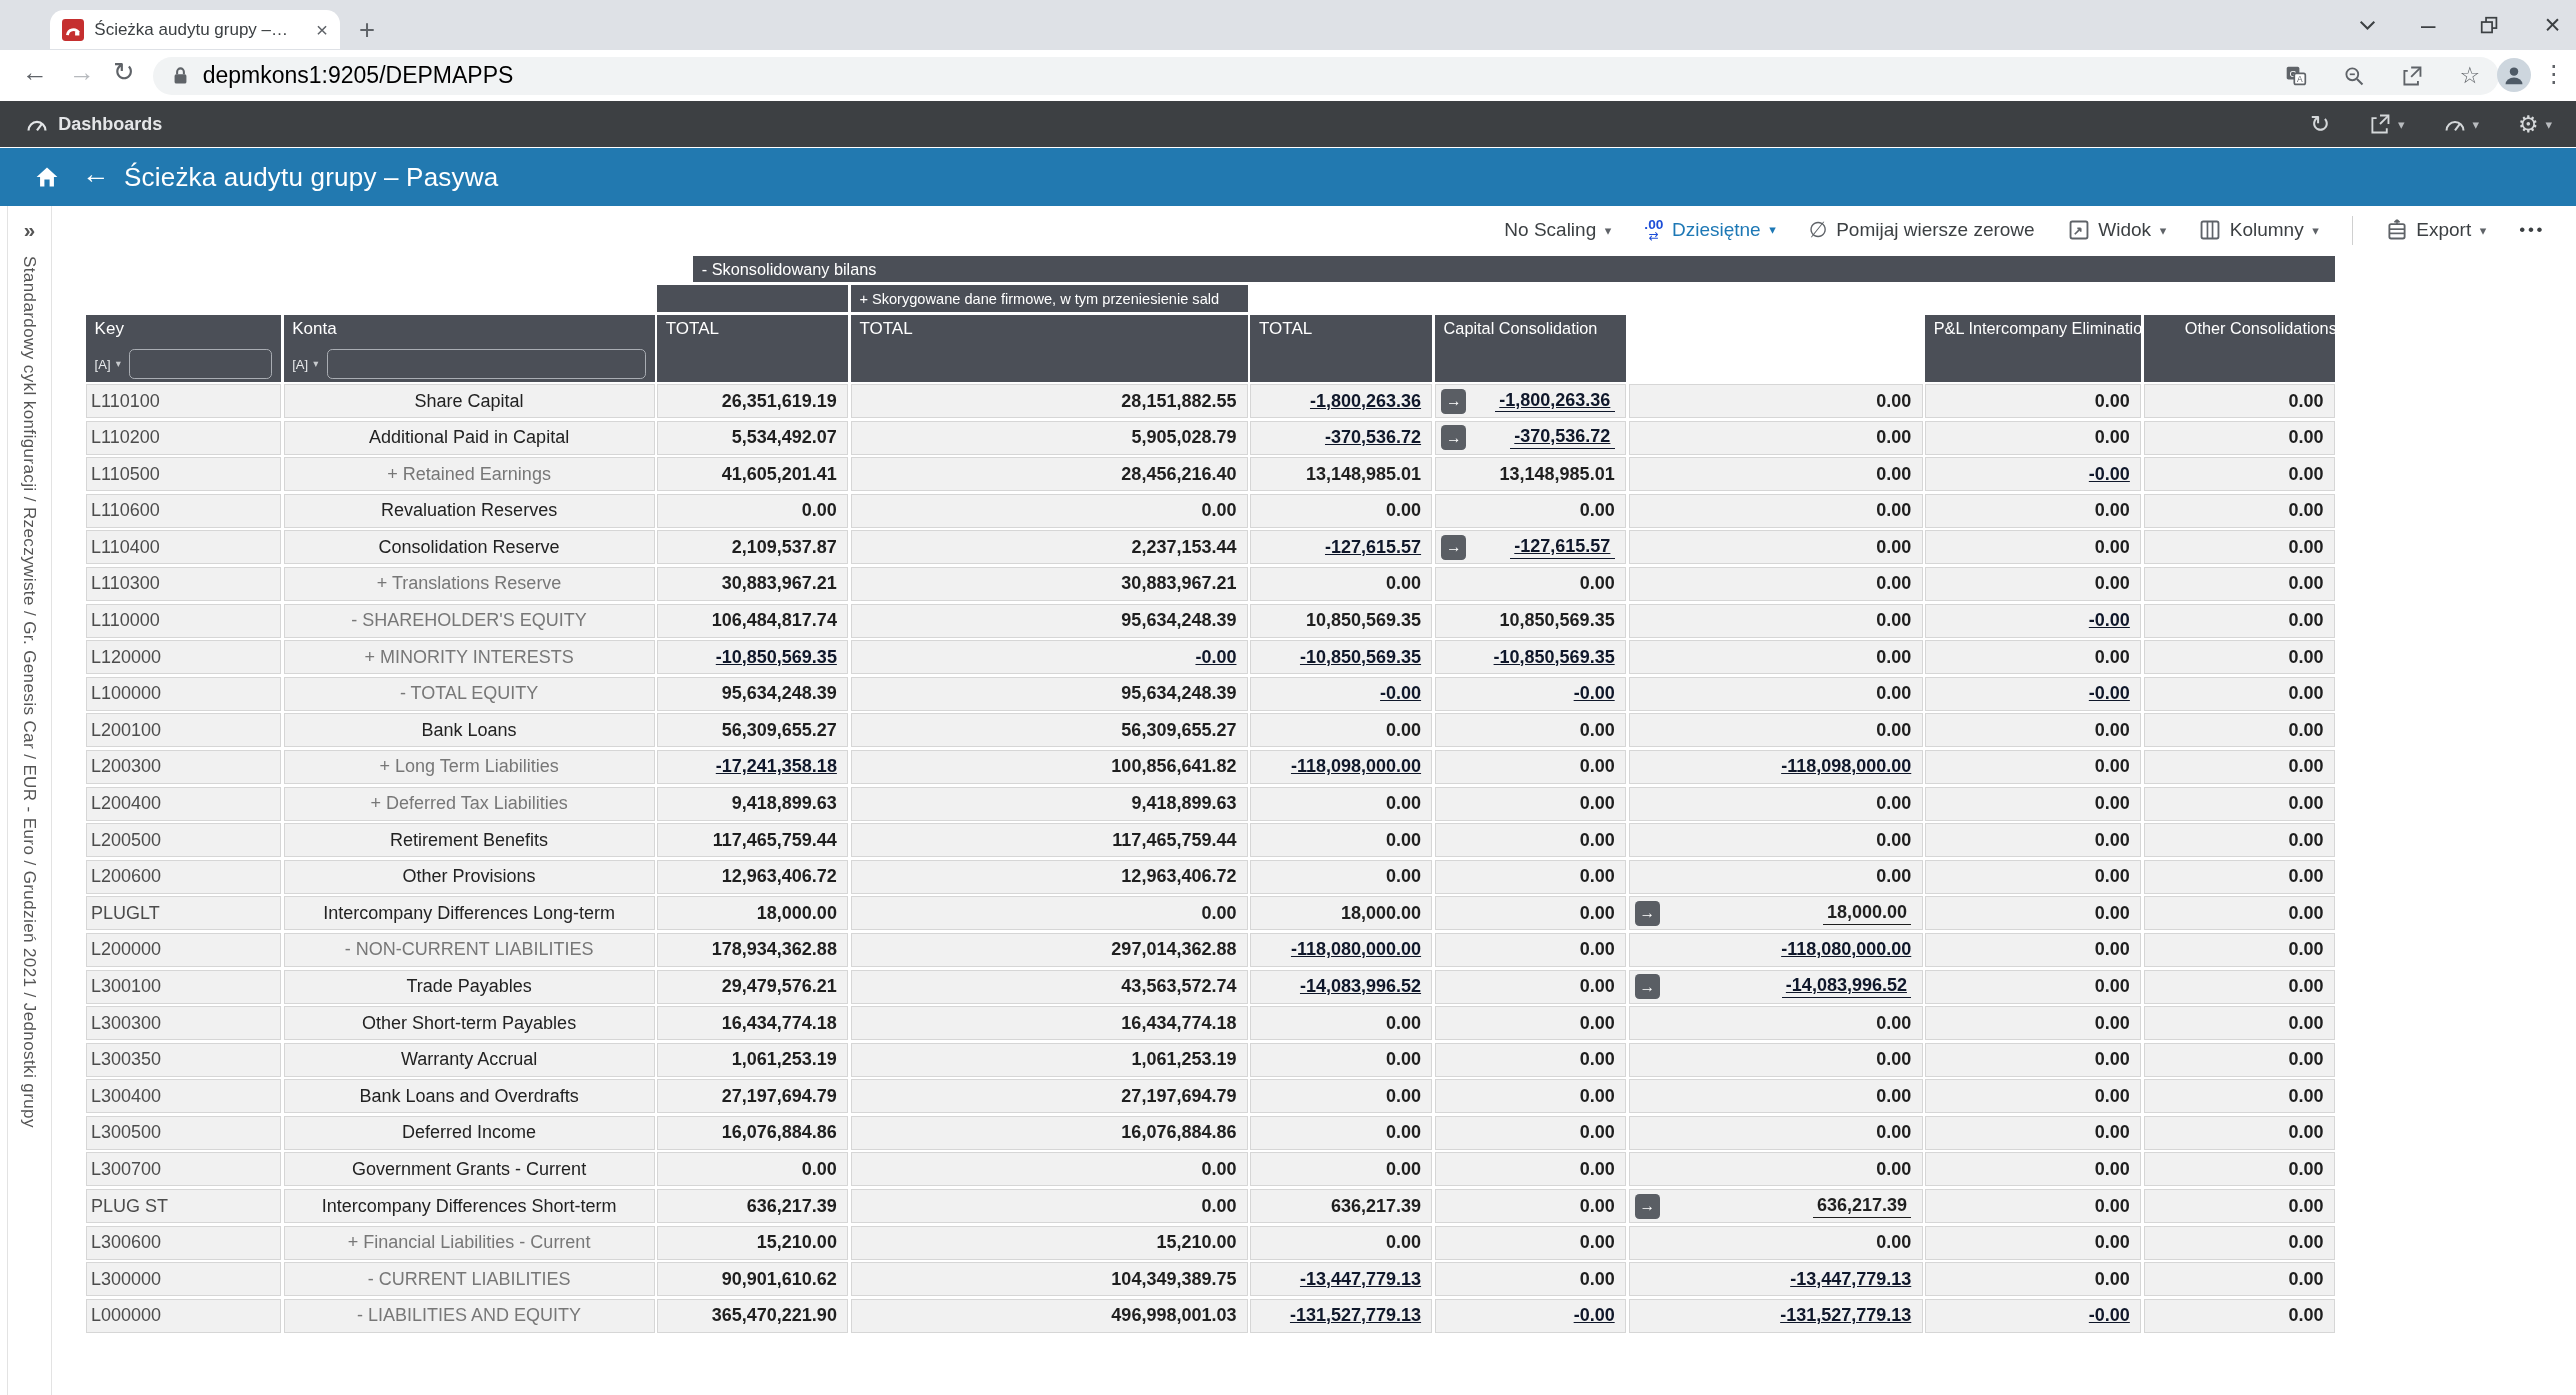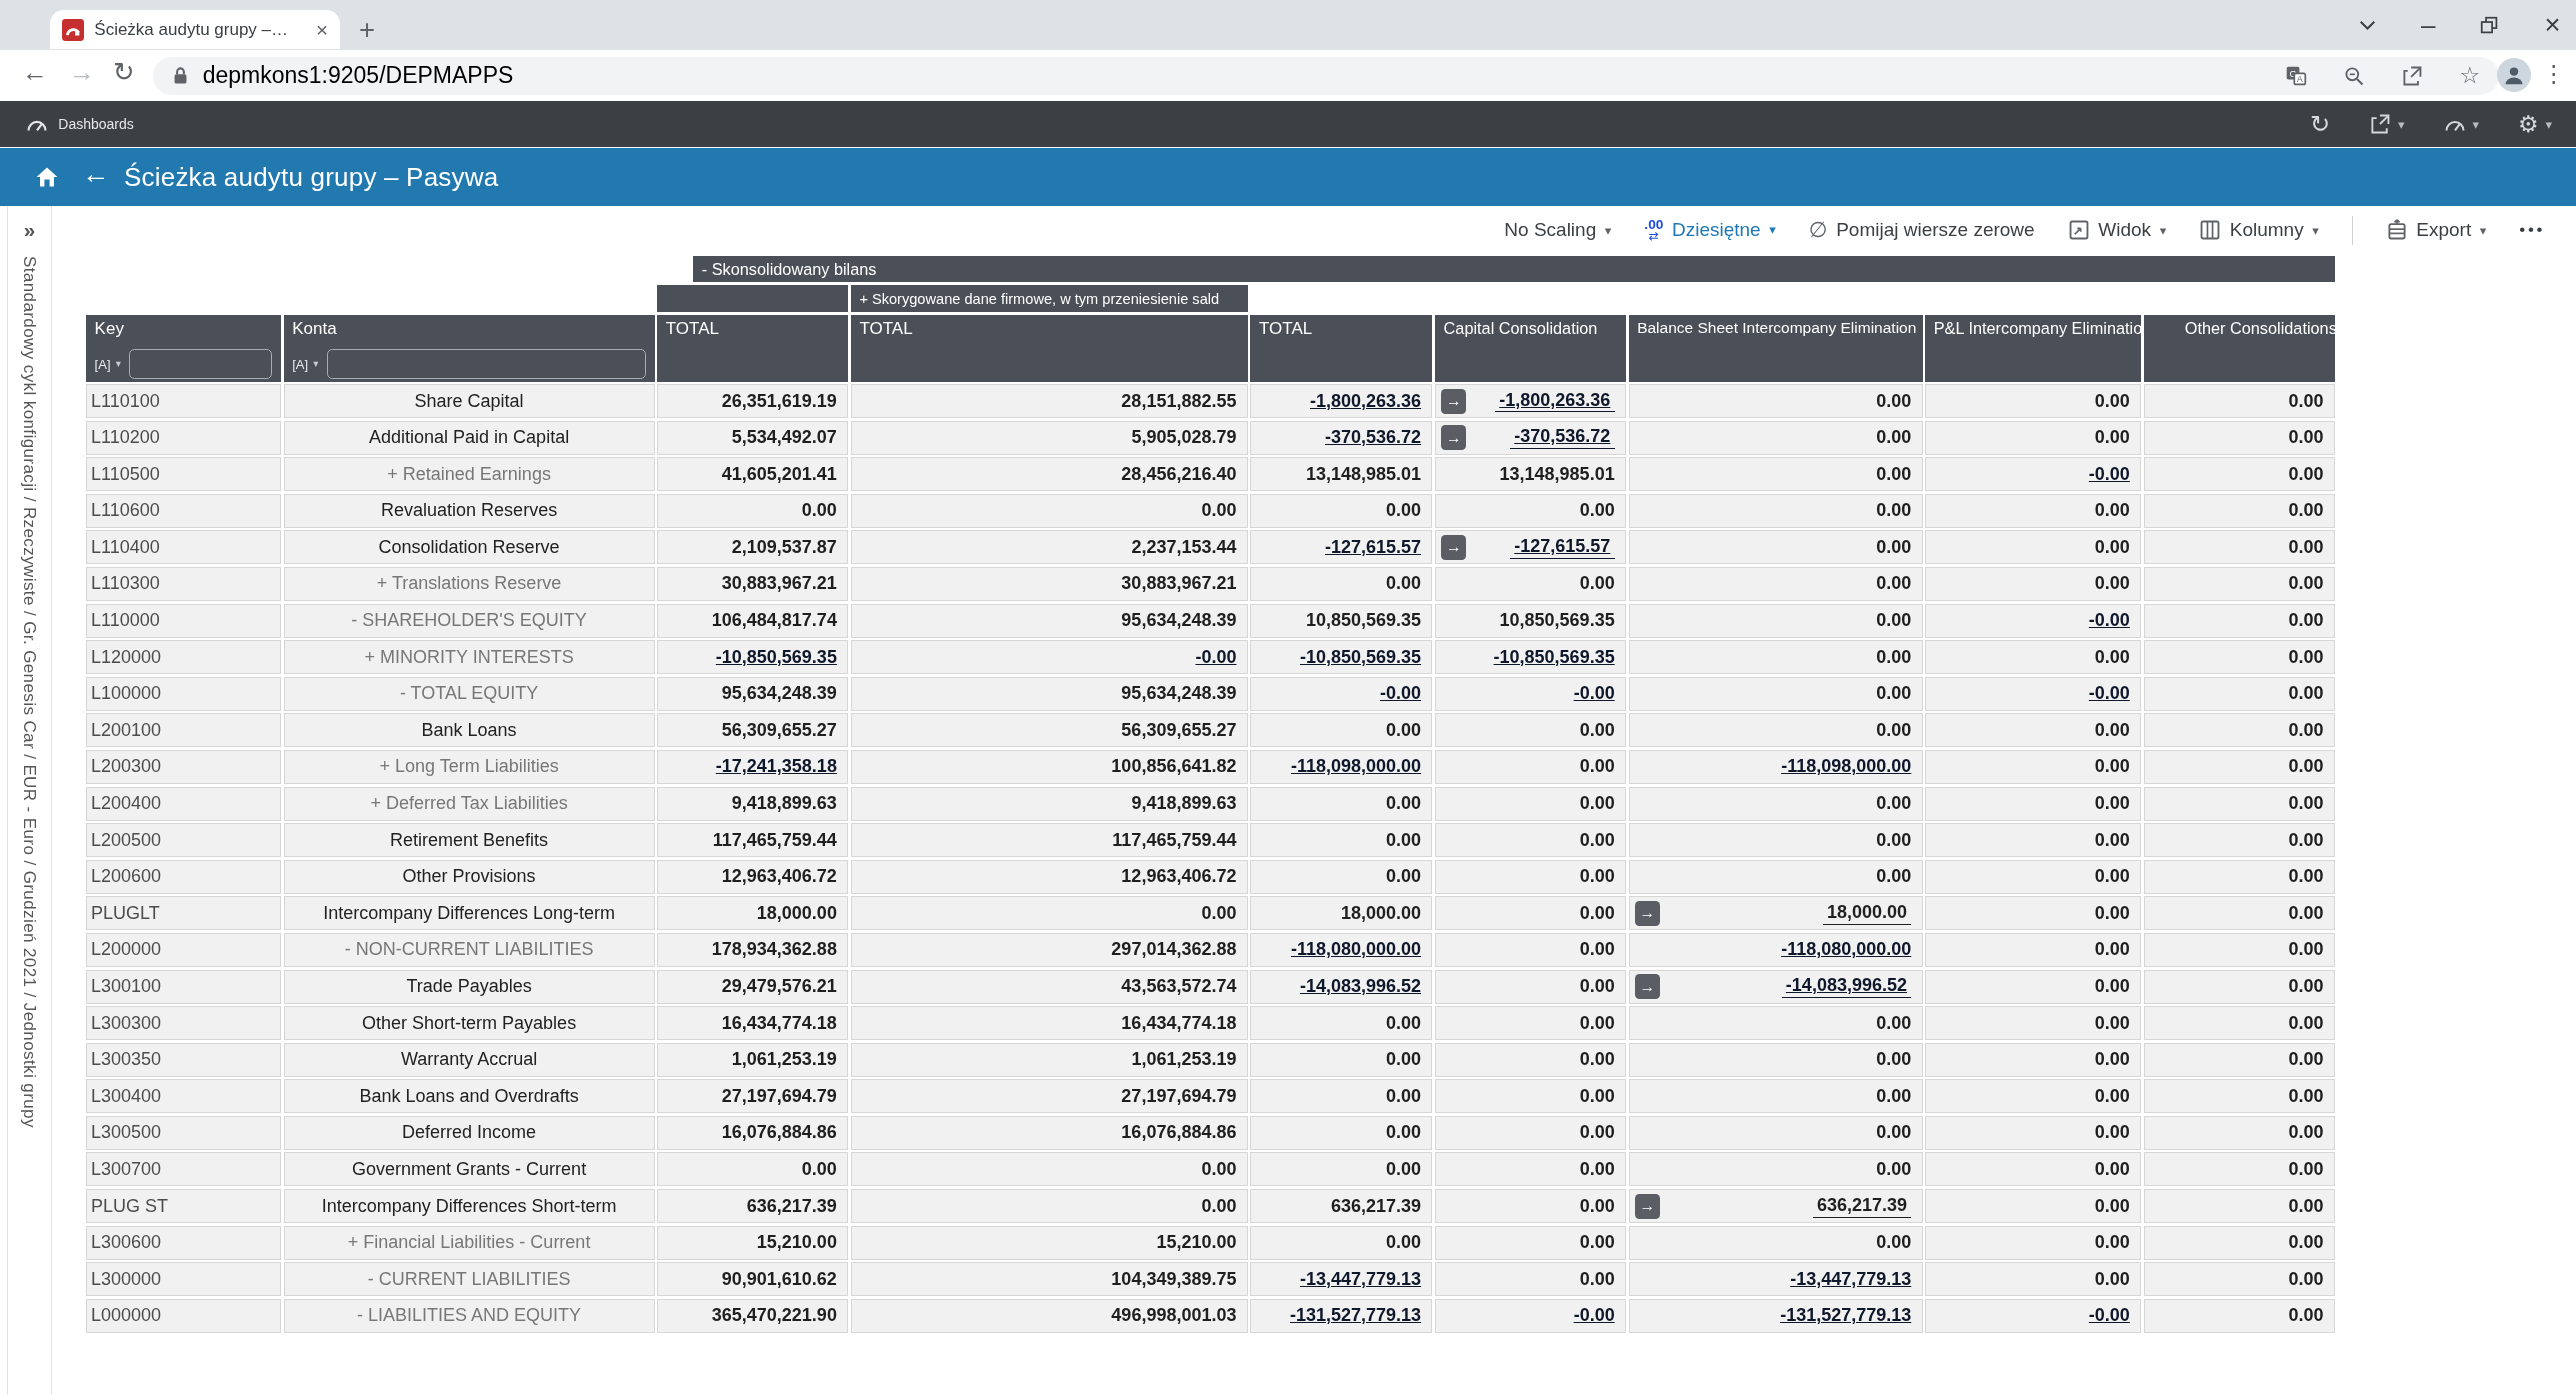--- a/index.html
+++ b/index.html
@@ -29,21 +29,21 @@
   .omnibox{position:absolute;left:153px;top:6.9px;width:2346px;height:38px;background:#f1f3f4;border-radius:19px;
            display:flex;align-items:center;padding:0 19px;box-sizing:border-box;}
   .url{font-size:23px;color:#000000;margin-left:13.7px;flex:0 0 auto;}
   .omni-right{margin-left:auto;display:flex;align-items:center;gap:36px;}
   .avatar{position:absolute;right:45px;top:7.7px;width:34px;height:34px;border-radius:50%;background:#cdd6de;
           display:flex;align-items:center;justify-content:center;}
   .kebab{position:absolute;right:10.3px;top:10.3px;font-size:24px;color:#5f6368;}
 
   
   .appbar{position:absolute;left:0;top:101px;width:2576px;height:46px;background:#3d4043;}
-  .appbar-left{position:absolute;left:26px;top:0;height:46px;display:flex;align-items:center;gap:10.3px;color:#e4e6e8;font-size:14px;}
+  .appbar-left{position:absolute;left:26px;top:0;height:46px;display:flex;align-items:center;gap:10.3px;color:#e4e6e8;font-size:18px;font-weight:bold;}
   .appbar-right{position:absolute;right:24px;top:0;height:46px;display:flex;align-items:center;gap:39px;color:#d5d8da;}
   .ab-item{display:flex;align-items:center;gap:6.9px;}
   .ab-refresh{font-size:24px;}
   .ab-gear{font-size:23px;}
   .car{font-size:13px;line-height:1;}
   .appbar .car{color:#b9bcbf;}
 
   
   .bluebar{position:absolute;left:0;top:148px;width:2576px;height:58px;background:#2279b0;color:#ffffff;}
   .bb-home{position:absolute;left:34px;top:15.5px;}
@@ -318,21 +318,20 @@
           <span>[A]</span>
           <span class="car">▾</span>
         </span>
         <input class="flt-in" style="">
       </div>
     </div>
     <div class="hc hc1 hlbl">TOTAL</div>
     <div class="hc hc2 hlbl">TOTAL</div>
     <div class="hc hc3 hlbl">TOTAL</div>
     <div class="hc hc4">Capital Consolidation</div>
-    <div class="hc hc5">Balance Sheet Intercompany Elimination</div>
     <div class="hc hc6">P&amp;L Intercompany Elimination</div>
     <div class="hc hc7">Other Consolidations</div>
   </div>
 
   <div class="tbody">
       <div class="cell key-cell">L110100</div>
       <div class="cell konta-cell">
         <span>Share Capital</span>
       </div>
       <div class="cell num-cell">

